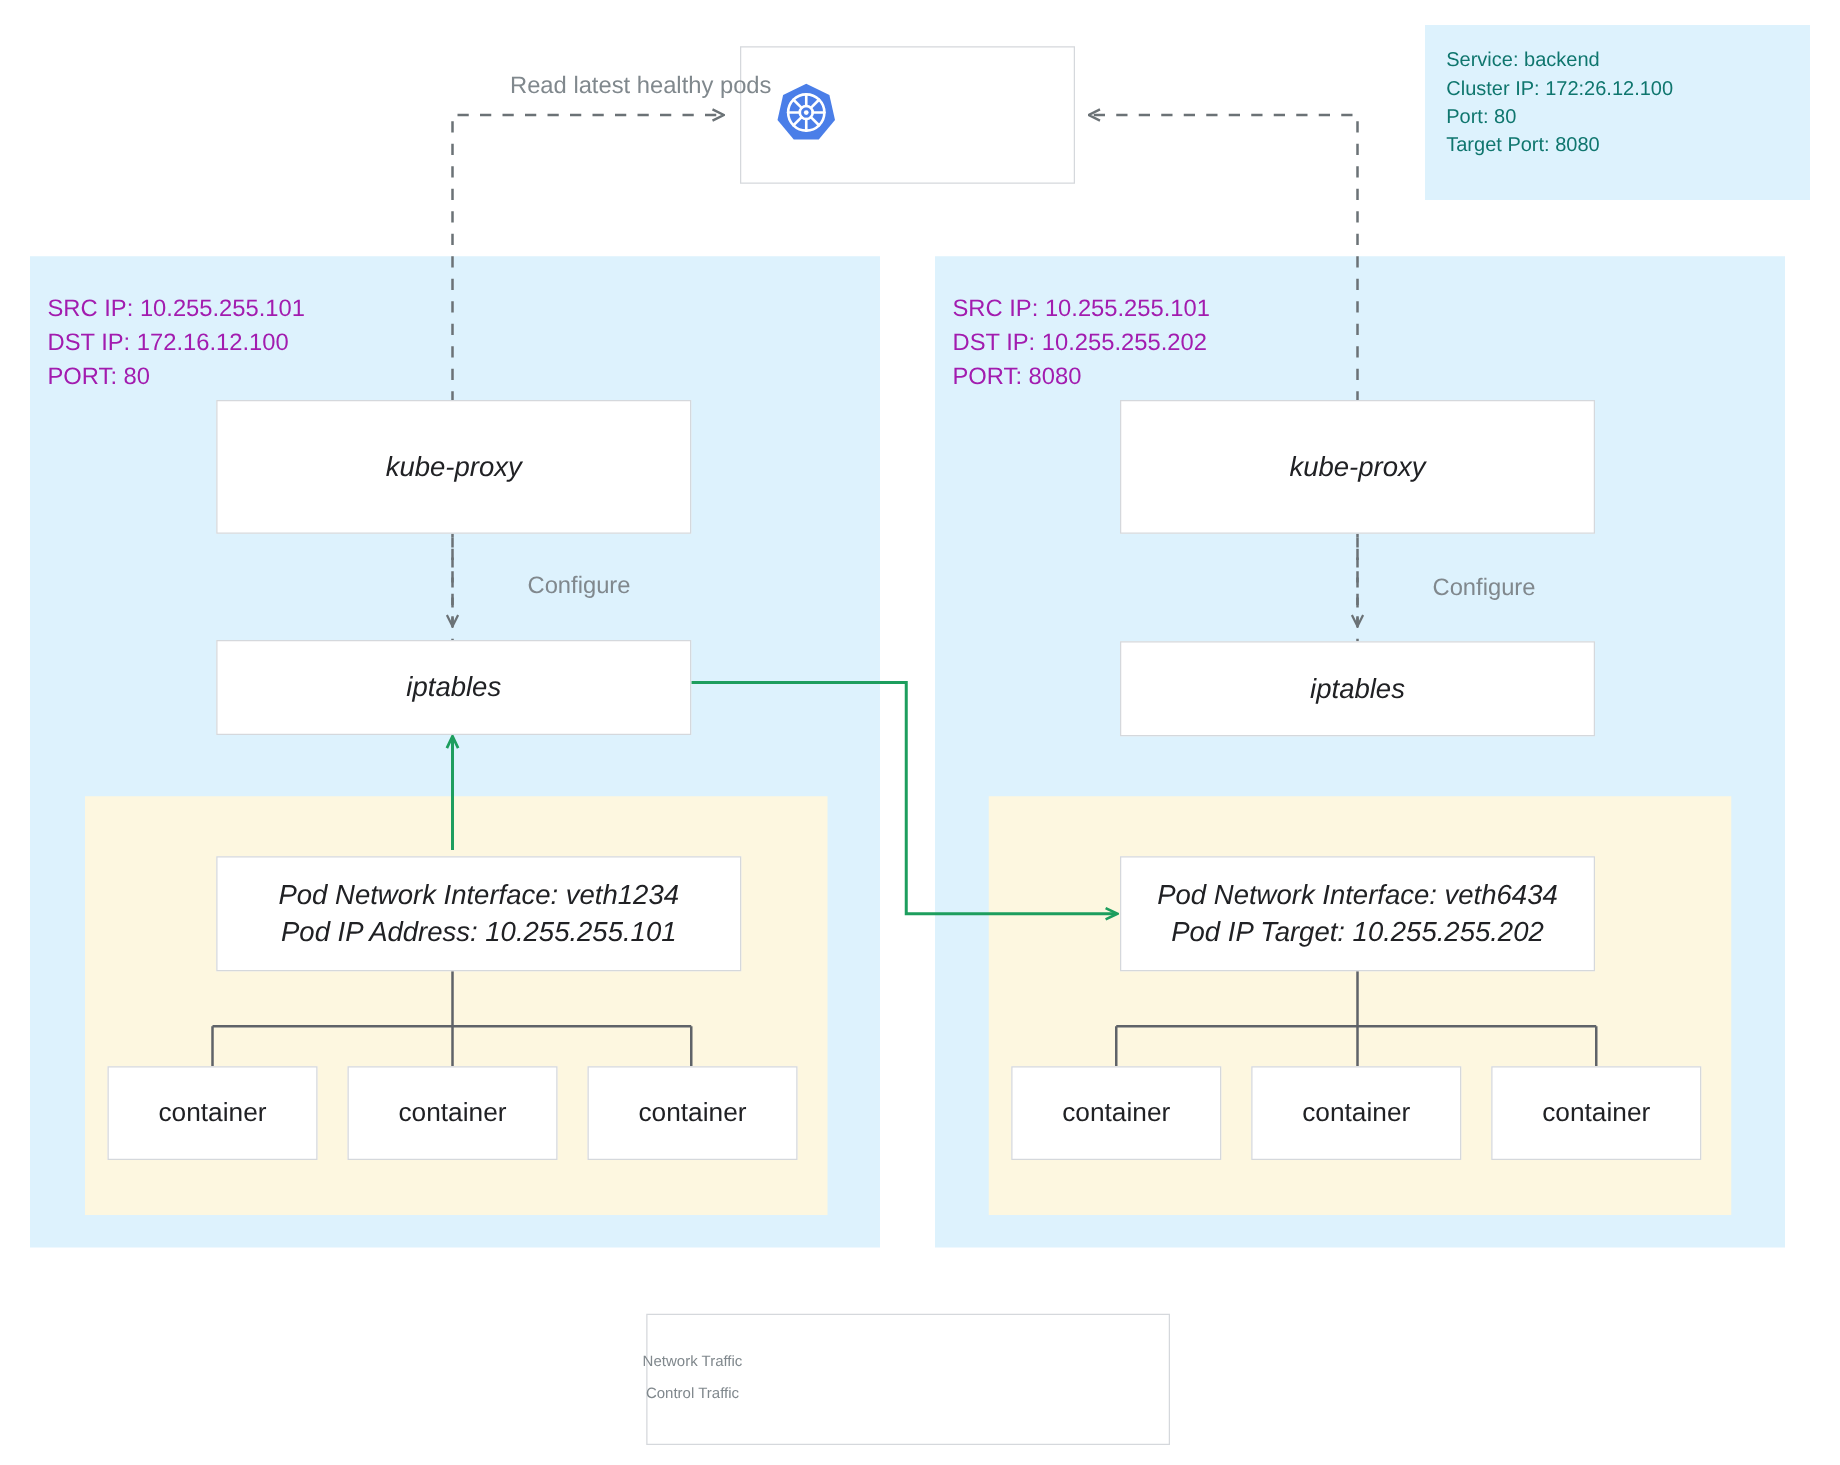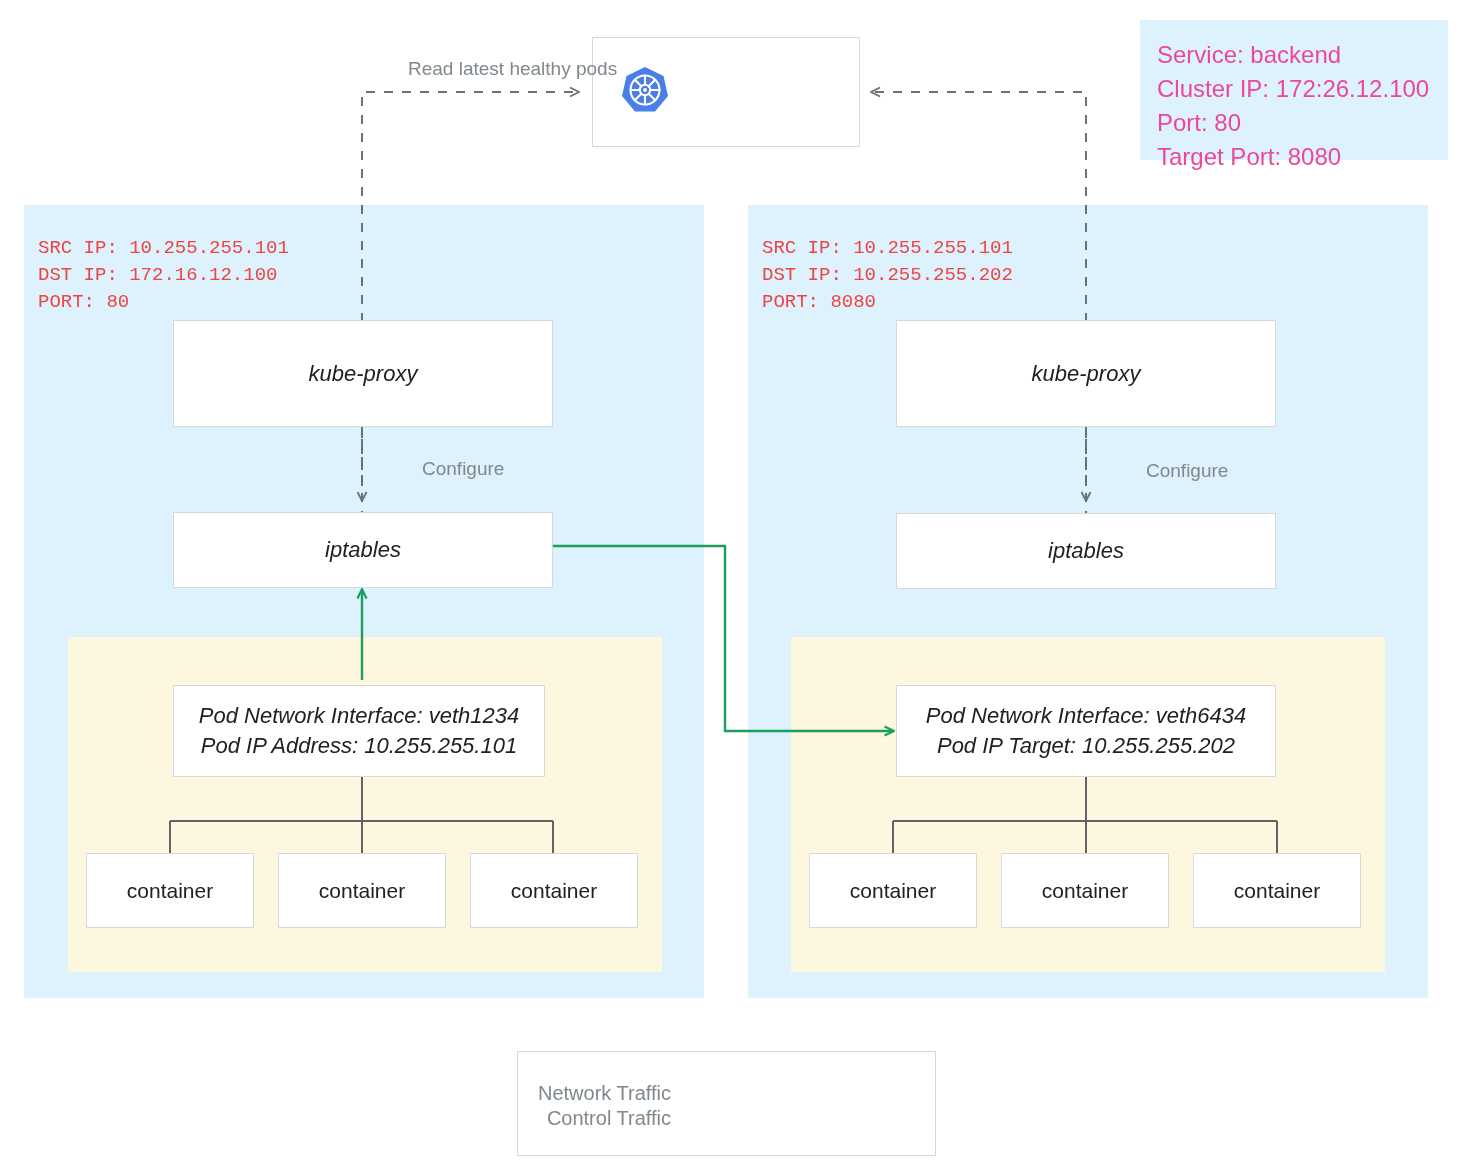--- a/index.html
+++ b/index.html
@@ -46,34 +46,33 @@
   }
   .box-label {
     font-size: 22px;
     color: #202124;
     line-height: 1.32;
     white-space: pre;
   }
   .meta-text {
     position: absolute;
     font-size: 19px;
-    color: #ef4444;
+    color: #a21caf;
     line-height: 1.42;
     white-space: pre;
-    font-family: Liberation Mono, monospace;
   }
   .svc-box {
     position: absolute;
     background: #ddf2fd;
     box-sizing: border-box;
   }
   .svc-text {
     position: absolute;
-    font-size: 24px;
-    color: #ec4899;
+    font-size: 16px;
+    color: #0f766e;
     line-height: 1.42;
     white-space: pre;
   }
   .edge-label {
     position: absolute;
     font-size: 19px;
     color: #80888d;
     white-space: nowrap;
     margin-left: 46px;
   }
@@ -97,23 +96,23 @@
     white-space: pre;
   }
   .legend-box {
     position: absolute;
     background: #ffffff;
     border: 1px solid #d5d8dc;
     box-sizing: border-box;
   }
   .legend-label {
     position: absolute;
-    font-size: 20px;
+    font-size: 12px;
     color: #80888d;
-    text-align: right;
+    text-align: center;
     white-space: nowrap;
   }
   .container-box {
     position: absolute;
     background: #ffffff;
     border: 1px solid #d5d8dc;
     box-sizing: border-box;
     display: flex;
     align-items: center;
     justify-content: center;
@@ -202,21 +201,21 @@
   <div class="meta-text" style="left:38px; top:235px;"><span>SRC IP: 10.255.255.101</span><br><span>DST IP: 172.16.12.100</span><br><span>PORT: 80</span></div>
 
   <div class="box" style="left:173px; top:320px; width:380px; height:107px;">
     <span class="box-label">kube-proxy</span>
   </div>
 
   <div class="box" style="left:173px; top:512px; width:380px; height:76px;">
     <span class="box-label">iptables</span>
   </div>
 
-  <div class="box" style="left:173px; top:685px; width:372px; height:92px;">
+  <div class="box" style="left:173px; top:685px; width:420px; height:92px;">
     <span class="pod-text"><span>Pod Network Interface: veth1234</span><br><span>Pod IP Address: 10.255.255.101</span></span>
   </div>
 
   <div class="container-box" style="left:86px; top:853px; width:168px; height:75px;">
     <span class="container-label">container</span>
   </div>
   <div class="container-box" style="left:278px; top:853px; width:168px; height:75px;">
     <span class="container-label">container</span>
   </div>
   <div class="container-box" style="left:470px; top:853px; width:168px; height:75px;">

